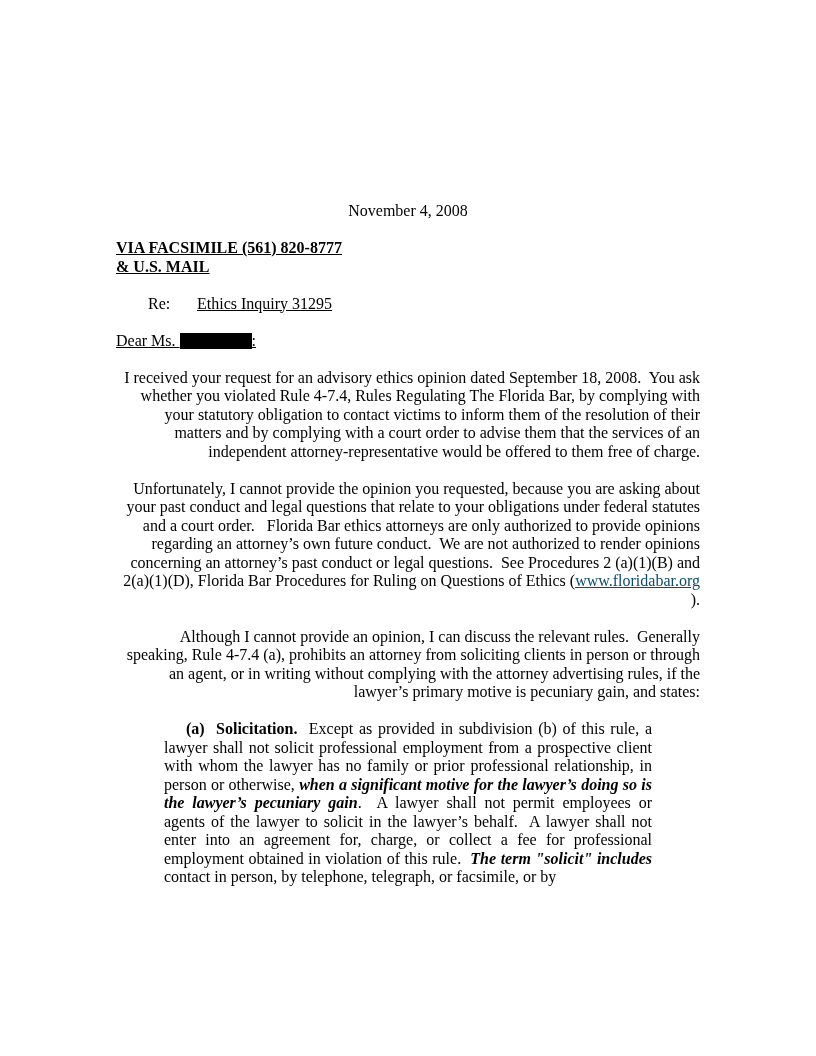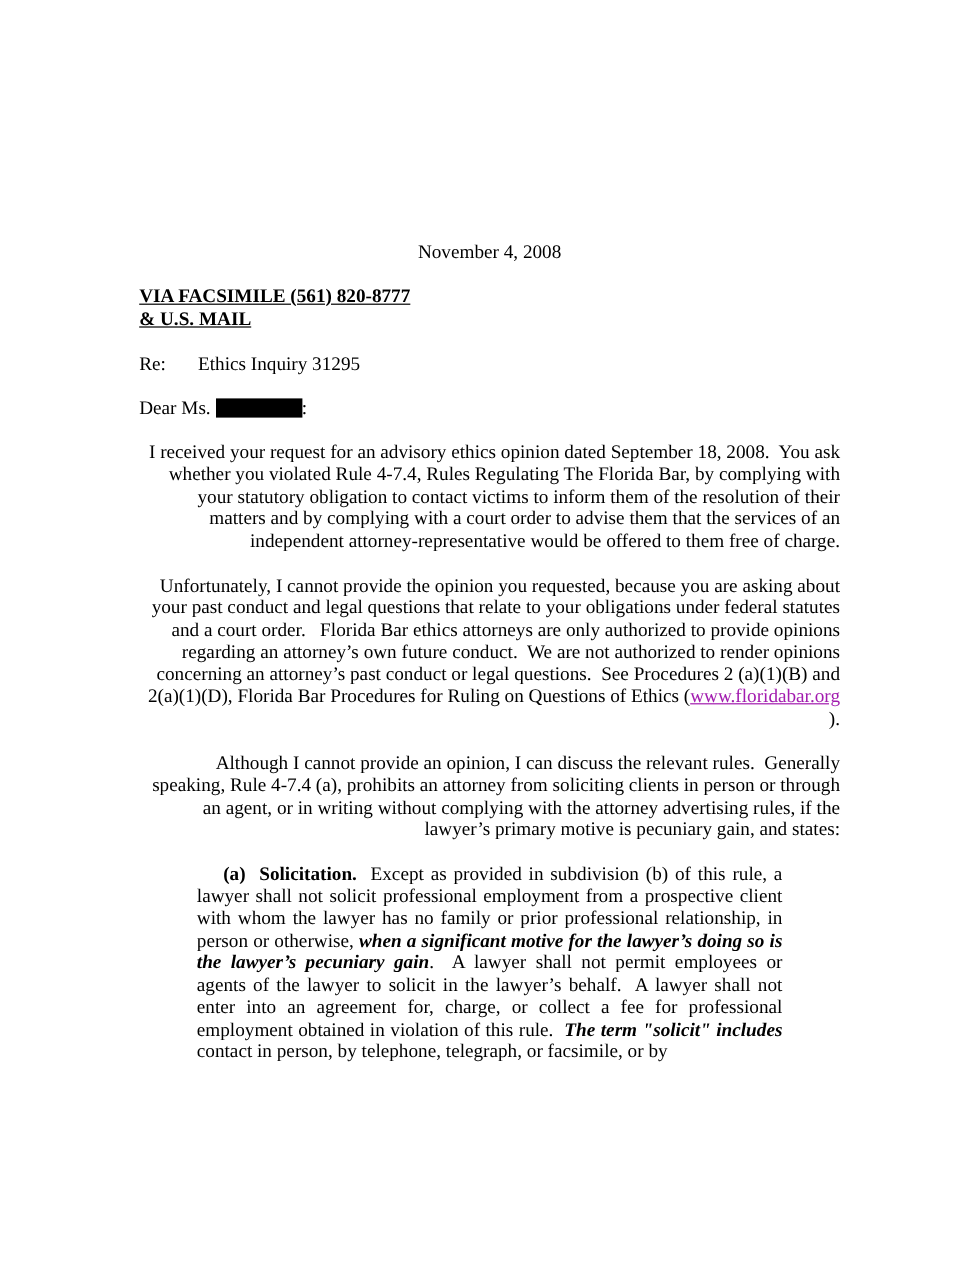--- a/index.html
+++ b/index.html
@@ -20,20 +20,21 @@
     line-height: 18.5px;
     color: #000000;
     overflow: hidden;
   }
   .date {
     text-align: center;
     margin: 0;
   }
   .block {
     margin-top: 18.5px;
+    text-decoration: underline;
   }
   .bold-underline {
     font-weight: bold;
     text-decoration: underline;
   }
   .addr-line, .para, .quote, .greeting, .re-line, .date, .via-line {
     white-space: pre-wrap;
   }
   .para {
     margin: 18.5px 0 0 0;
@@ -44,23 +45,24 @@
     background: #000000;
     height: 16px;
     vertical-align: -3px;
   }
   .redact-name { width: 122px; }
   .redact-address { width: 259px; height: 16px; }
   .redact-greeting { width: 72px; }
   .re-label {
     display: inline-block;
     width: 49px;
+    margin-left: 32px;
   }
   .link {
-    color: #a21caf;
+    color: #0c4a6e;
     text-decoration: underline;
     cursor: pointer;
   }
   .quote {
     margin: 18.5px 48px 0 48px;
     text-align: justify;
     text-indent: 22px;
   }
   .b { font-weight: bold; }
   .bi { font-weight: bold; font-style: italic; }

